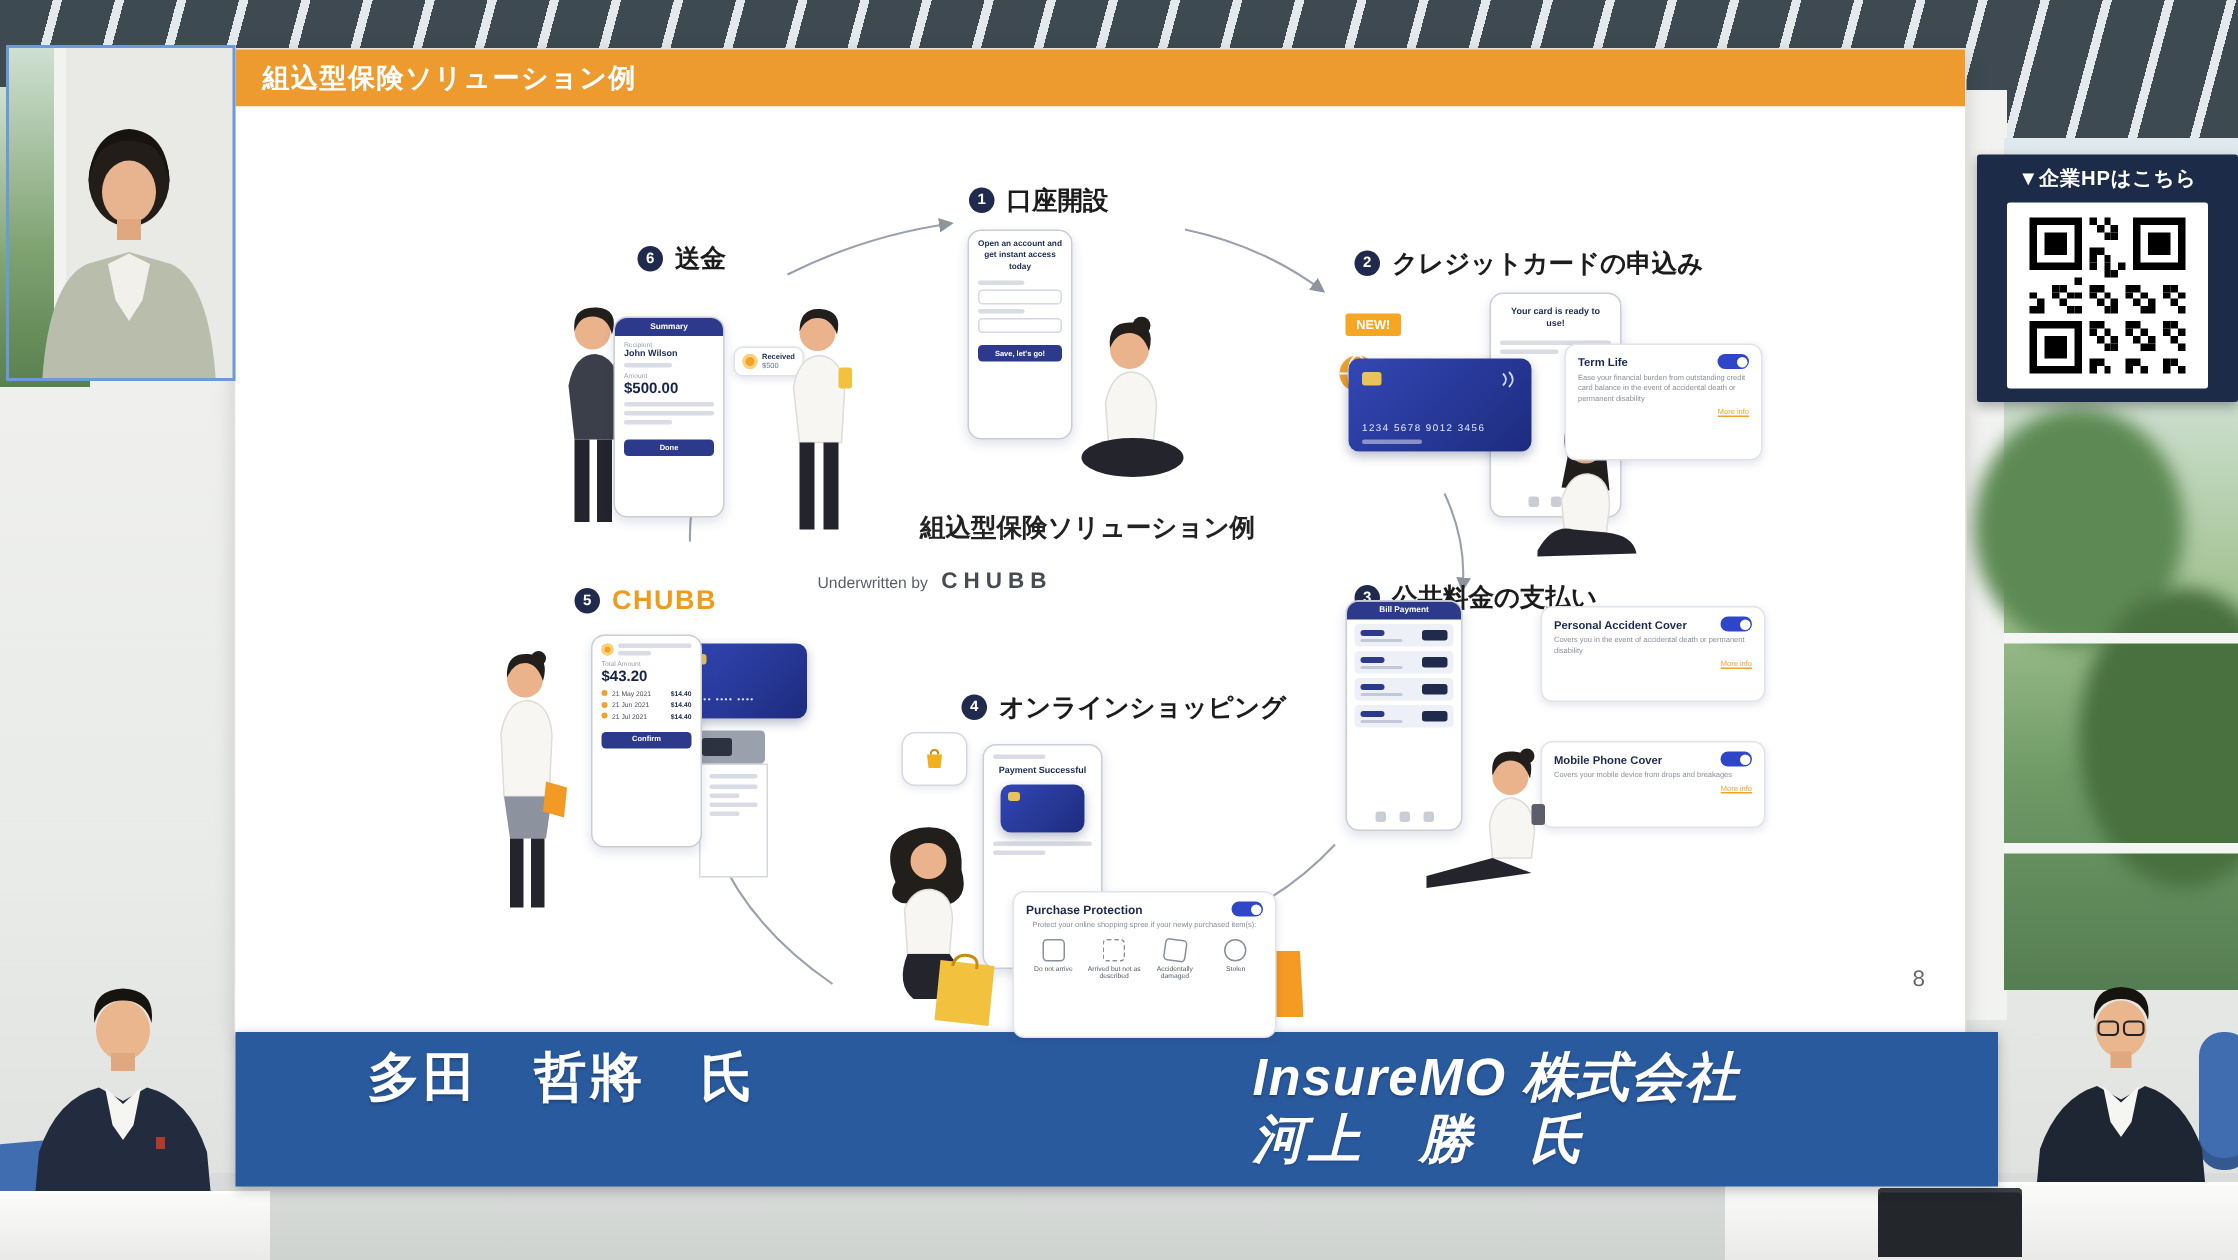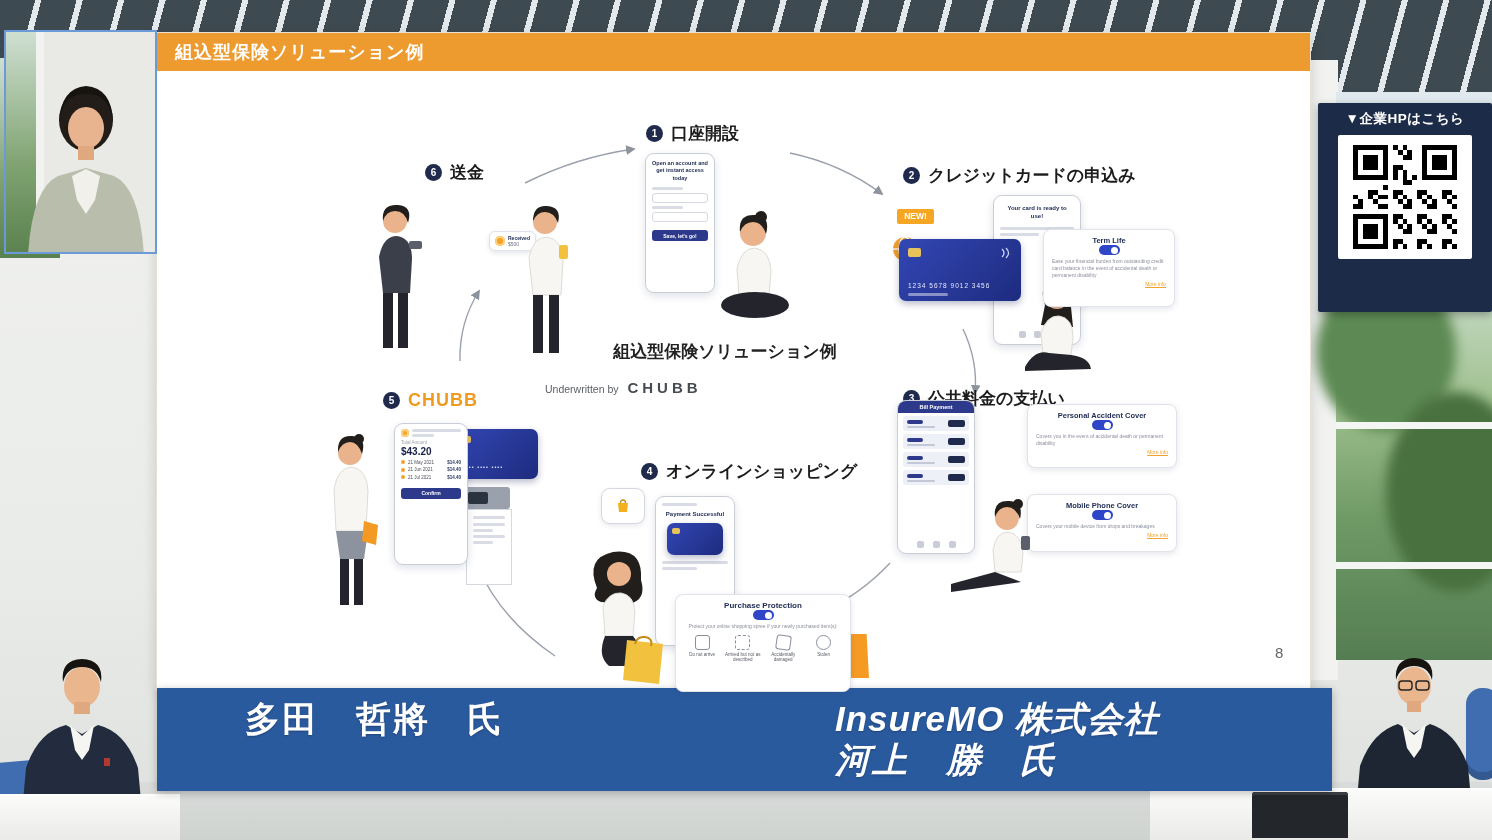--- a/index.html
+++ b/index.html
@@ -44,21 +44,21 @@
     box-shadow:0 3px 8px rgba(30,40,90,.14);box-sizing:border-box;}
   .phead{background:#2D3A8C;color:#fff;font-size:5.5px;font-weight:700;text-align:center;padding:3px 2px;}
   .tline{background:#d9dce4;height:3px;border-radius:2px;margin:3px 6px;}
   .tline.short{width:45%;}
   .pbtn{background:#2D3A8C;color:#fff;font-size:5px;font-weight:700;text-align:center;border-radius:3px;padding:2.5px 0;margin:4px 6px;}
   .microlabel{font-size:4.5px;color:#9aa0ac;margin:3px 6px 0;}
   .microname{font-size:6px;font-weight:700;color:#1c2a52;margin:1px 6px 0;}
   .amount-big{font-size:10px;font-weight:700;color:#16224a;margin:1px 6px 2px;}
   .cover-card{position:absolute;background:#fff;border:1px solid #e0e3ea;border-radius:8px;
     box-shadow:0 2px 6px rgba(30,40,90,.12);padding:6px 8px;box-sizing:border-box;}
-  .cover-head{display:flex;justify-content:space-between;align-items:center;flex-direction:column;}
+  .cover-head{display:flex;justify-content:space-between;align-items:center;}
   .cover-title{font-size:7.5px;font-weight:700;color:#1c2a52;}
   .toggle{width:21px;height:10px;border-radius:5px;background:#2F46C8;position:relative;flex:0 0 auto;}
   .toggle::after{content:"";position:absolute;right:1.5px;top:1.5px;width:7px;height:7px;border-radius:50%;background:#fff;}
   .cover-desc{font-size:5px;color:#8a8f9c;line-height:1.4;margin-top:3px;}
   .more{font-size:5px;color:#F0A22E;text-decoration:underline;text-align:right;margin-top:2px;cursor:pointer;}
   .card-blue{position:absolute;background:linear-gradient(135deg,#3347b5,#1d2b7e);border-radius:7px;
     box-shadow:0 3px 7px rgba(20,30,80,.3);color:#d7ddff;box-sizing:border-box;}
   .chip{position:absolute;left:9px;top:9px;width:13px;height:9px;border-radius:2px;background:#e8c25a;}
   .cardnum{position:absolute;left:9px;bottom:12px;font-size:6.5px;letter-spacing:1px;color:#e6eaff;}
   .cardbar{position:absolute;left:9px;bottom:5px;width:40px;height:3px;background:rgba(255,255,255,.45);border-radius:2px;}
@@ -73,21 +73,21 @@
   .installment{display:flex;align-items:center;margin:2.5px 6px;font-size:4.5px;color:#4a4f5a;}
   .installment .dot{width:4px;height:4px;border-radius:50%;background:#F0A22E;margin-right:3px;flex:0 0 auto;}
   .installment .amt{margin-left:auto;font-weight:700;color:#1c2a52;}
   .badge{position:absolute;background:#fff;border:1px solid #dfe2ea;border-radius:6px;box-shadow:0 2px 5px rgba(30,40,90,.12);
     display:flex;align-items:center;gap:3px;padding:3px 5px;}
   .coin{width:10px;height:10px;border-radius:50%;background:#F0A22E;box-shadow:inset 0 0 0 2px #ffd27a;}
   .badge .b1{font-size:5px;font-weight:700;color:#1c2a52;line-height:1.2;}
   .badge .b2{font-size:5px;color:#6a7080;line-height:1.2;}
 
   
-  .qr-panel{left:1318px;top:103px;width:174px;height:209px;background:#1C2B47;border-radius:2px;
+  .qr-panel{left:1318px;top:103px;width:174px;height:165px;background:#1C2B47;border-radius:2px;
     box-shadow:0 3px 8px rgba(0,0,0,.3);}
   .qr-label{color:#fff;font-size:13.5px;font-weight:700;text-align:center;margin-top:7px;letter-spacing:.5px;}
   .qr-box{position:absolute;left:20px;top:32px;width:134px;height:124px;background:#fff;border-radius:2px;}
   .qr-grid{position:absolute;left:15px;top:10px;width:104px;height:104px;display:grid;
     grid-template-columns:repeat(21,1fr);grid-template-rows:repeat(21,1fr);}
   .qm{background:#000;}
   .qf{position:absolute;width:35px;height:35px;background:#000;}
   .qf::before{content:"";position:absolute;inset:5px;background:#fff;}
   .qf::after{content:"";position:absolute;inset:10px;background:#000;}
 
@@ -200,20 +200,32 @@
 
       <div class="abs" style="left:200px;top:114px;width:232px;height:180px;">
         <svg class="abs" style="left:0;top:16px;" width="66" height="155" viewBox="0 0 66 155">
           <circle cx="38" cy="20" r="12" fill="#eab38c"></circle>
           <path d="M26 20 Q24 3 41 4 Q56 5 51 22 Q48 10 38 10 Q29 10 26 20Z" fill="#221e1b"></path>
           <path d="M22 56 Q26 35 40 35 Q55 37 55 58 L53 92 L26 92 Z" fill="#3b3f4a"></path>
           <rect x="26" y="92" width="10" height="55" fill="#23242c"></rect>
           <rect x="41" y="92" width="10" height="55" fill="#23242c"></rect>
           <rect x="52" y="40" width="13" height="8" rx="2" fill="#5a5f6b"></rect>
         </svg>
+        <div class="phone" style="left:52px;top:26px;width:74px;height:134px;">
+          <div class="phead">Summary</div>
+          <div class="microlabel">Recipient</div>
+          <div class="microname">John Wilson</div>
+          <div class="tline short"></div>
+          <div class="microlabel">Amount</div>
+          <div class="amount-big">$500.00</div>
+          <div class="tline"></div>
+          <div class="tline"></div>
+          <div class="tline short"></div>
+          <div class="pbtn" style="margin-top:10px;">Done</div>
+        </div>
         <div class="badge" style="left:132px;top:46px;">
           <div class="coin"></div>
           <div>
             <div class="b1">Received</div>
             <div class="b2">$500</div>
           </div>
         </div>
         <svg class="abs" style="left:152px;top:18px;" width="80" height="158" viewBox="0 0 80 158">
           <circle cx="36" cy="19" r="12" fill="#eab38c"></circle>
           <path d="M24 18 Q24 2 38 3 Q53 4 49 20 Q45 9 36 9 Q28 9 24 18Z" fill="#221e1b"></path>

